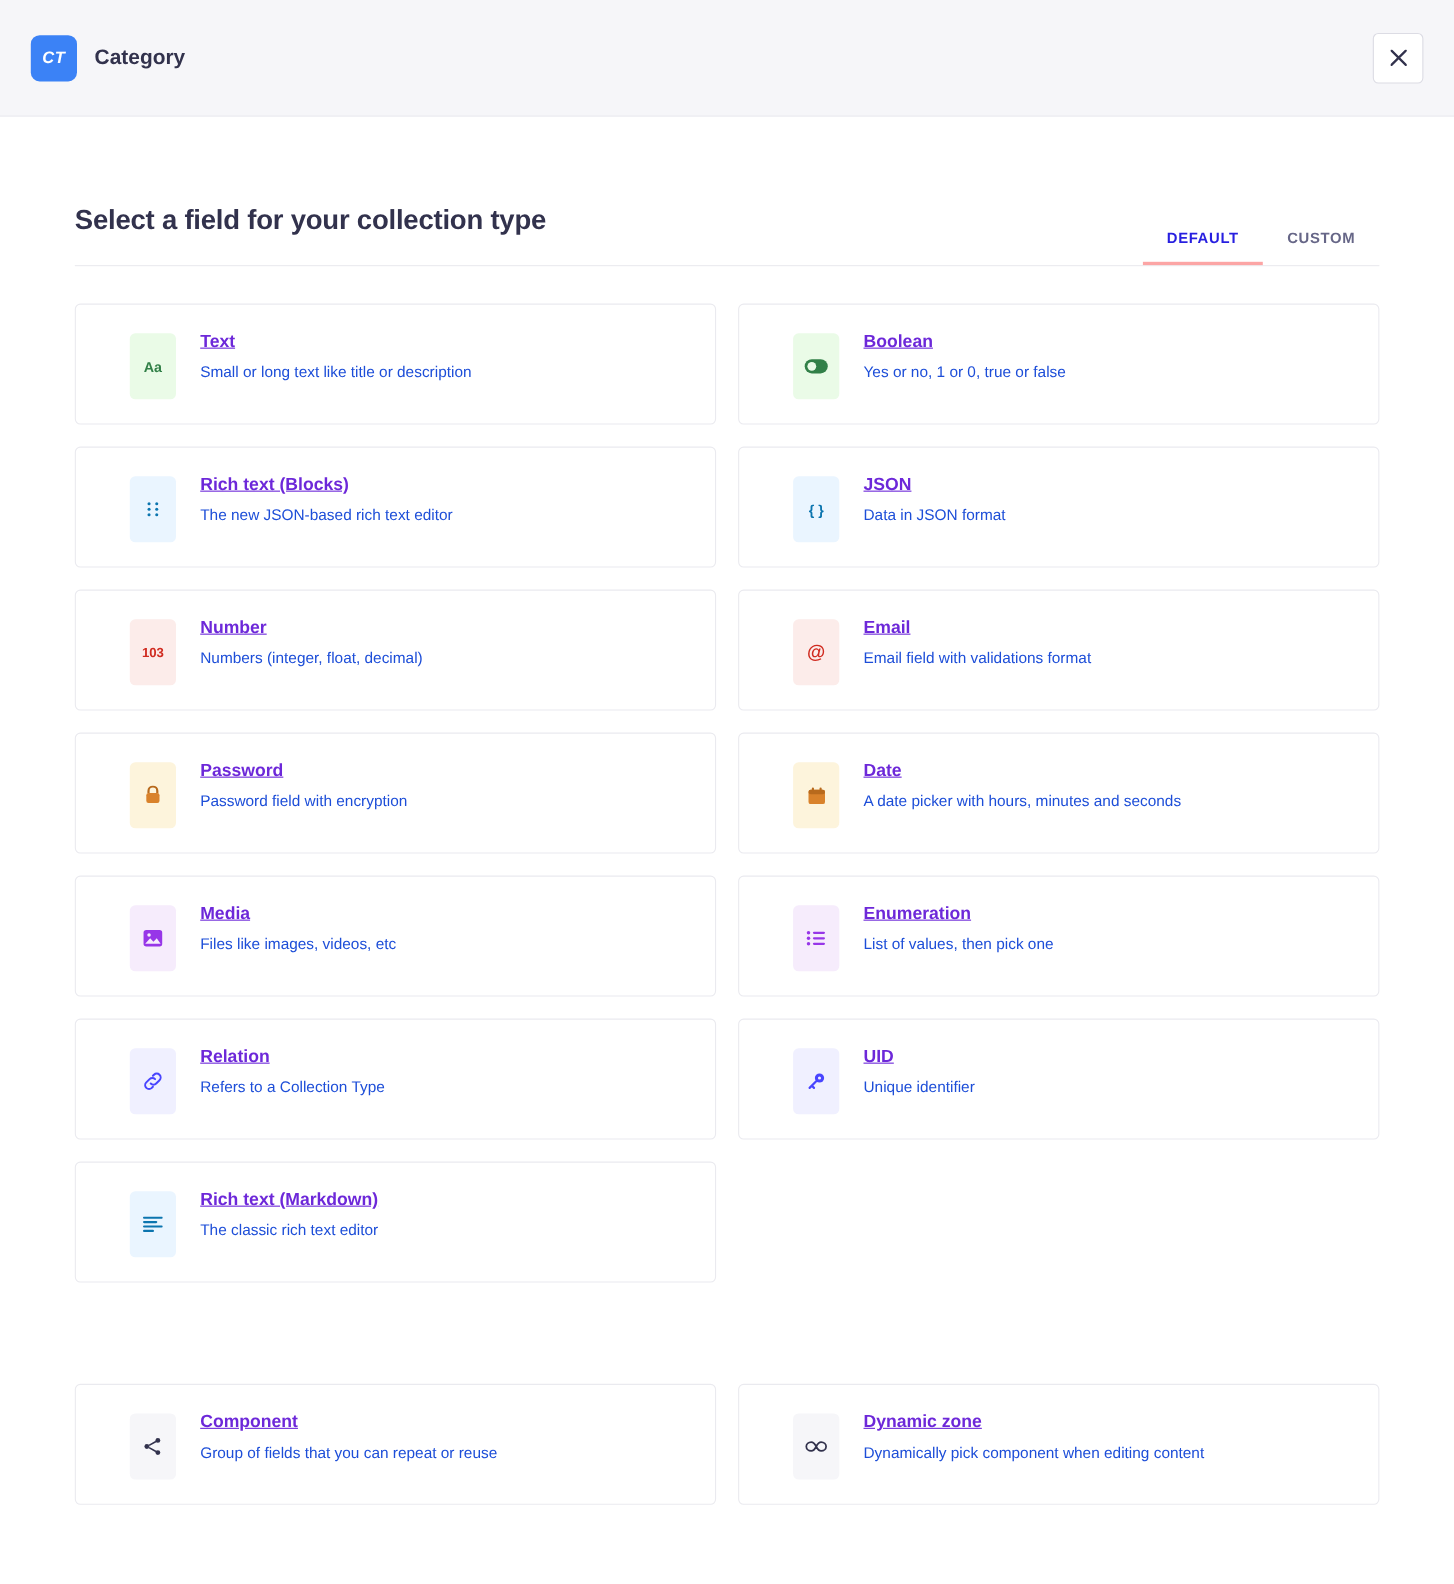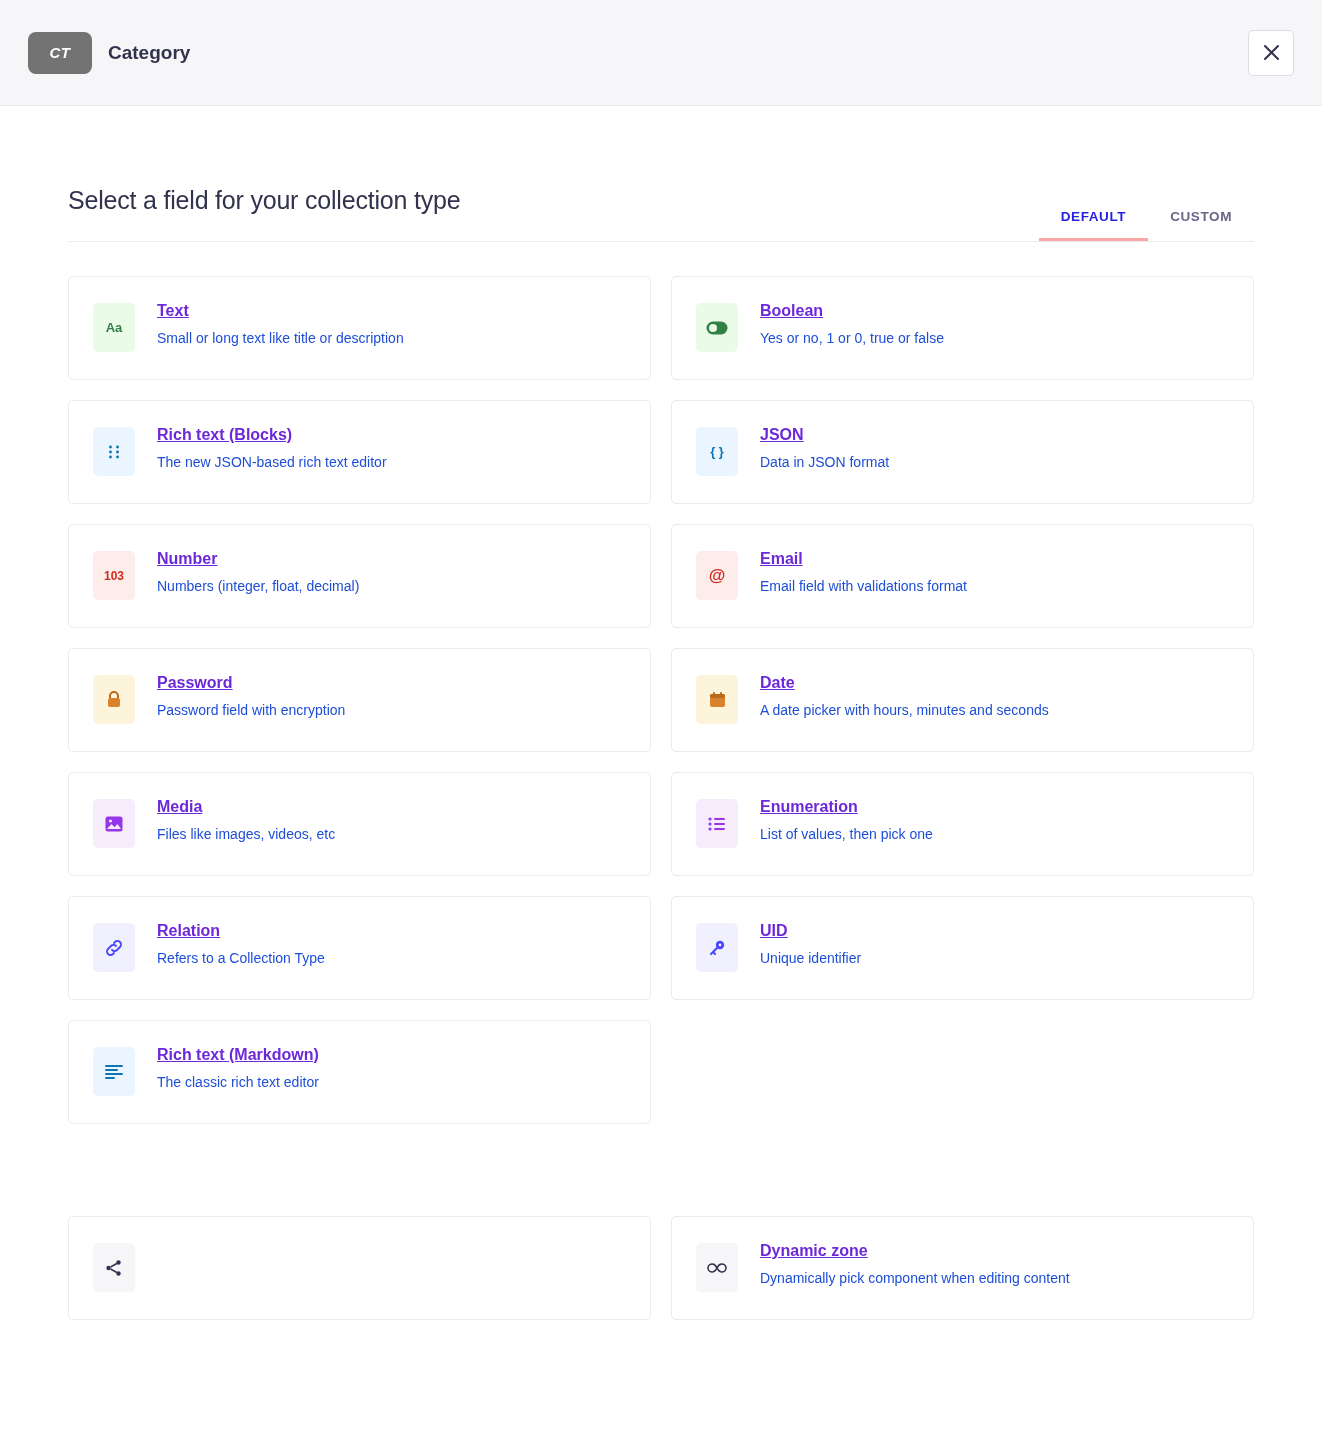--- a/index.html
+++ b/index.html
@@ -23,23 +23,23 @@
     display: flex;
     align-items: center;
     padding: 0 28px;
   }
   .brand {
     display: flex;
     align-items: center;
     gap: 16px;
   }
   .brand-badge {
-    width: 64px; height: 42px;
+    width: 42px; height: 42px;
     border-radius: 8px;
-    background: #737373;
+    background: #3b82f6;
     color: #ffffff;
     display: flex; align-items: center; justify-content: center;
     font-size: 15px;
     font-weight: 700;
     font-style: italic;
     letter-spacing: .5px;
   }
   .brand-title {
     font-size: 19px;
     font-weight: 700;
@@ -62,21 +62,21 @@
   }
   .title-row {
     display: flex;
     align-items: flex-end;
     justify-content: space-between;
     border-bottom: 1px solid #eaeaef;
     padding-bottom: 0;
   }
   .page-title {
     font-size: 25px;
-    font-weight: 400;
+    font-weight: 700;
     color: #32324d;
     margin: 0 0 26px 0;
     letter-spacing: -0.2px;
   }
   .tabs {
     display: flex;
     gap: 0;
     align-items: flex-end;
   }
   .tab {
@@ -108,24 +108,25 @@
     background: #ffffff;
     padding: 22px 24px;
     display: flex;
     align-items: flex-start;
     gap: 22px;
     cursor: pointer;
     min-height: 104px;
   }
   .card-icon {
     flex: 0 0 auto;
-    width: 42px; height: 49px;
+    width: 42px; height: 60px;
     border-radius: 5px;
     display: flex; align-items: center; justify-content: center;
     margin-top: 4px;
+    margin-left: 25px;
   }
   .card-text { padding-top: 2px; }
   .card-title {
     font-size: 16px;
     font-weight: 700;
     color: #6d28d9;
     line-height: 1.3;
     text-decoration: underline;
   }
   .card-desc {
@@ -357,20 +358,24 @@
 
       <div class="card">
         <div class="card-icon ic-grey">
           <svg width="18" height="18" viewBox="0 0 18 18" fill="none" xmlns="http://www.w3.org/2000/svg">
             <circle cx="13.5" cy="3.5" r="2.2" fill="#32324d"></circle>
             <circle cx="13.5" cy="14.5" r="2.2" fill="#32324d"></circle>
             <circle cx="3.5" cy="9" r="2.2" fill="#32324d"></circle>
             <path d="M5.5 8L11.8 4.5M5.5 10l6.3 3.5" stroke="#32324d" stroke-width="1.5"></path>
           </svg>
         </div>
+        <div class="card-text">
+          <div class="card-title">Component</div>
+          <div class="card-desc">Group of fields that you can repeat or reuse</div>
+        </div>
       </div>
 
       <div class="card">
         <div class="card-icon ic-grey">
           <svg width="22" height="12" viewBox="0 0 22 12" fill="none" xmlns="http://www.w3.org/2000/svg">
             <path d="M11 6s-2-4-4.5-4S2 3.8 2 6s2 4 4.5 4S11 6 11 6zm0 0s2 4 4.5 4S20 8.2 20 6s-2-4-4.5-4S11 6 11 6z" stroke="#32324d" stroke-width="1.6"></path>
           </svg>
         </div>
         <div class="card-text">
           <div class="card-title">Dynamic zone</div>

